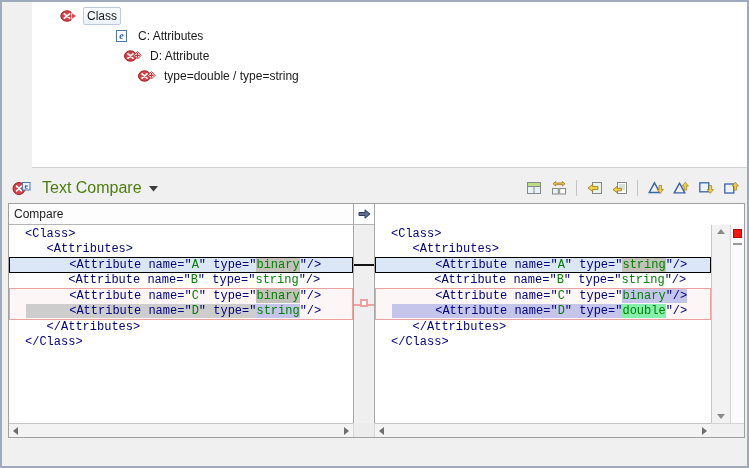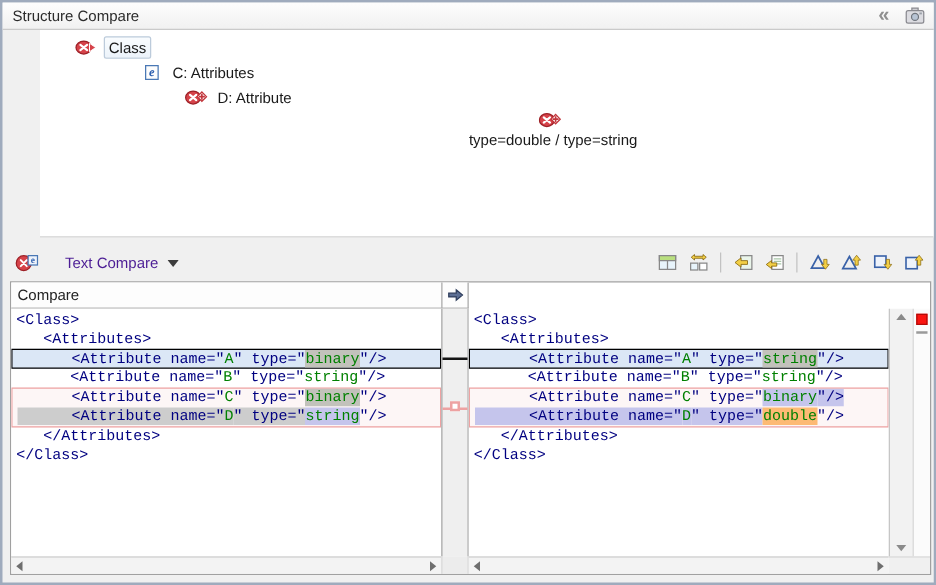--- a/index.html
+++ b/index.html
@@ -22,48 +22,48 @@
   .hdr-icon{display:flex;align-items:center;justify-content:center;width:18px;height:16px;cursor:default;}
   .tree{height:166px;background:#ffffff;border-bottom:1px solid #d2d2d2;padding-top:4px;overflow:hidden;margin-left:30px;}
   .tree-row{height:20px;display:flex;align-items:center;font-size:12px;color:#1a1a1a;}
   .tree-icon{width:19px;height:16px;margin-right:4px;flex:0 0 auto;display:flex;align-items:center;}
   .tree-label{padding:1px 3px;white-space:nowrap;}
   .tree-label.selected{border:1px solid #bccbdb;border-radius:2px;background:linear-gradient(#f9fcfe,#ecf3fa);}
   .sash{height:5px;}
   
   .tc-header{height:30px;display:flex;align-items:center;padding:0 6px 0 10px;}
   .tc-icon{width:19px;height:16px;display:flex;align-items:center;}
-  .tc-title{font-size:12px;color:#4c1d95;margin:0 7px 0 21px;}
+  .tc-title{font-size:16px;color:#4d7c0f;margin:0 7px 0 11px;}
   .dd{display:flex;align-items:center;margin-top:2px;}
   .toolbar{margin-left:auto;display:flex;align-items:center;gap:4px;}
   .tb-btn{width:21px;height:21px;display:flex;align-items:center;justify-content:center;border:1px solid transparent;background:transparent;padding:0;}
   .tb-sep{width:1px;height:16px;background:#c2c2c2;margin:0 3px;}
   
   .compare{
     margin-left:6px;width:737px;
     border:1px solid #a0a0a0;background:#fff;
     display:grid;
     grid-template-columns:344px 22px 336px 19px 14px;
     grid-template-rows:21px 198px 14px;
   }
   .h-cell{font-size:12px;color:#222;background:#fdfdfd;border-bottom:1px solid #b5b5b5;display:flex;align-items:center;padding:0 5px;}
   .h-left{grid-column:1;grid-row:1;}
   .h-gutter{grid-column:2;grid-row:1;border-left:1px solid #a8a8a8;border-right:1px solid #a8a8a8;justify-content:center;padding:0;}
   .h-right{grid-column:3/6;grid-row:1;}
   .codebox{grid-row:2;background:#fff;overflow:hidden;padding-top:2px;position:relative;}
   .code-left{grid-column:1;}
   .code-right{grid-column:3;}
   .gutter{grid-column:2;grid-row:2;background:#efefef;border-left:1px solid #a8a8a8;border-right:1px solid #a8a8a8;position:relative;}
-  .code-line{white-space:pre;font-family:"Liberation Mono","DejaVu Sans Mono",monospace;font-size:12px;line-height:14.8px;height:14.8px;padding-left:4px;}
+  .code-line{white-space:pre;font-family:"Liberation Mono","DejaVu Sans Mono",monospace;font-size:12px;line-height:14.8px;height:14.8px;padding-left:4px;margin-left:12px;}
   .c-t{color:#000080;}
   .c-v{color:#008000;}
   .bg-g{background:#c2c2bb;}
   .bg-g2{background:#cdcdcd;}
   .bg-l{background:#c5c5ec;}
-  .bg-ll{background:#fdba74;}
+  .bg-ll{background:#86efac;}
   .region{border:1px solid;}
   .region.sel{border-color:#000000;background:#dbe7f6;}
   .region.conflict{border-color:#eda2a2;background:#fdf6f6;}
   
   .conn-black{position:absolute;left:0;right:0;top:39px;height:2px;background:#141414;}
   .conn-pink-line{position:absolute;left:0;right:0;top:79px;height:2px;background:#eda2a2;}
   .conn-pink-sq{position:absolute;top:74px;left:6px;width:8px;height:8px;background:#fff;border:2px solid #eda2a2;}
   
   .vscroll{grid-column:4;grid-row:2;background:#f2f2f2;border-left:1px solid #c6c6c6;position:relative;}
   .ruler{grid-column:5;grid-row:2;background:#fbfbfb;border-left:1px solid #d4d4d4;position:relative;}
@@ -79,68 +79,52 @@
   .tri-left{width:0;height:0;border-top:4px solid transparent;border-bottom:4px solid transparent;border-right:5px solid #6e6e6e;}
   .tri-right{width:0;height:0;border-top:4px solid transparent;border-bottom:4px solid transparent;border-left:5px solid #6e6e6e;}
   .vs-top{position:absolute;top:4px;left:50%;transform:translateX(-50%);}
   .vs-bot{position:absolute;bottom:4px;left:50%;transform:translateX(-50%);}
 </style>
 </head>
 <body>
 
 <div class="window">
 
-  <div class="sc-header">
-    <span class="sc-title">Structure Compare</span>
-    <span class="sc-hdr-icons">
-        <span class="hdr-icon">
-          <span style="font-size:16px;font-weight:bold;color:#8f8f8f;letter-spacing:-2px;line-height:14px;">«</span>
-        </span>
-        <span class="hdr-icon">
-          <svg width="16" height="15">
-            <rect x="5.5" y="1.5" width="5" height="3" fill="#cfcfd4" stroke="#8a8a90"></rect>
-            <rect x="1" y="3.5" width="14" height="10" rx="1.5" fill="#dcdce1" stroke="#8a8a90"></rect>
-            <circle cx="8" cy="8.5" r="2.8" fill="#b8c4d4" stroke="#70757d"></circle>
-            <rect x="11.5" y="5" width="2" height="1.5" fill="#9aa0a8"></rect>
-          </svg>
-        </span>
-      </span>
-  </div>
   <div class="tree">
       <div class="tree-row" style="padding-left: 28px;">
         <span class="tree-icon">
           <svg width="19" height="16">
             <ellipse cx="7" cy="8" rx="6.2" ry="5.2" fill="#d6434a" stroke="#9c2026"></ellipse>
             <path d="M4.3 5.9 L9.7 10.1 M9.7 5.9 L4.3 10.1" stroke="#fff" stroke-width="1.7" stroke-linecap="round"></path>
             <path d="M11.6 4.6 L16.6 8 L11.6 11.4 Z" fill="#d6434a" stroke="#fff" stroke-width="0.8"></path>
           </svg>
         </span>
         <span class="tree-label selected">Class</span>
       </div>
       <div class="tree-row" style="padding-left: 80px;">
         <span class="tree-icon">
           <svg width="19" height="16">
             <rect x="4.5" y="2.5" width="10" height="11" fill="#fdfdfd" stroke="#4a78b5"></rect>
             <text x="9.5" y="11" font-size="10" font-weight="bold" font-style="italic" fill="#2d5fae" text-anchor="middle" font-family="serif">e</text>
           </svg>
         </span>
         <span class="tree-label">C: Attributes</span>
       </div>
-      <div class="tree-row" style="padding-left: 116px; text-align: right;">
+      <div class="tree-row" style="padding-left: 92px; text-align: right;">
         <span class="tree-icon">
           <svg width="19" height="16">
             <ellipse cx="6.5" cy="8" rx="6" ry="5.2" fill="#d6434a" stroke="#9c2026"></ellipse>
             <path d="M4 5.9 L9 10.1 M9 5.9 L4 10.1" stroke="#fff" stroke-width="1.7" stroke-linecap="round"></path>
             <path d="M13.5 3.6 L17.2 7.3 L13.5 11 L9.8 7.3 Z" fill="#fff" stroke="#c2363c"></path>
             <path d="M13.5 4.9 V9.7 M11.1 7.3 H15.9" stroke="#c2363c" stroke-width="1.3"></path>
           </svg>
         </span>
         <span class="tree-label">D: Attribute</span>
       </div>
-      <div class="tree-row" style="padding-left: 106px; flex-direction: column;">
+      <div class="tree-row" style="padding-left: 106px;">
         <span class="tree-icon">
           <svg width="19" height="16">
             <ellipse cx="6.5" cy="8" rx="6" ry="5.2" fill="#d6434a" stroke="#9c2026"></ellipse>
             <path d="M4 5.9 L9 10.1 M9 5.9 L4 10.1" stroke="#fff" stroke-width="1.7" stroke-linecap="round"></path>
             <path d="M13.5 3.6 L17.2 7.3 L13.5 11 L9.8 7.3 Z" fill="#fff" stroke="#c2363c"></path>
             <path d="M13.5 4.9 V9.7 M11.1 7.3 H15.9" stroke="#c2363c" stroke-width="1.3"></path>
           </svg>
         </span>
         <span class="tree-label">type=double / type=string</span>
       </div>

